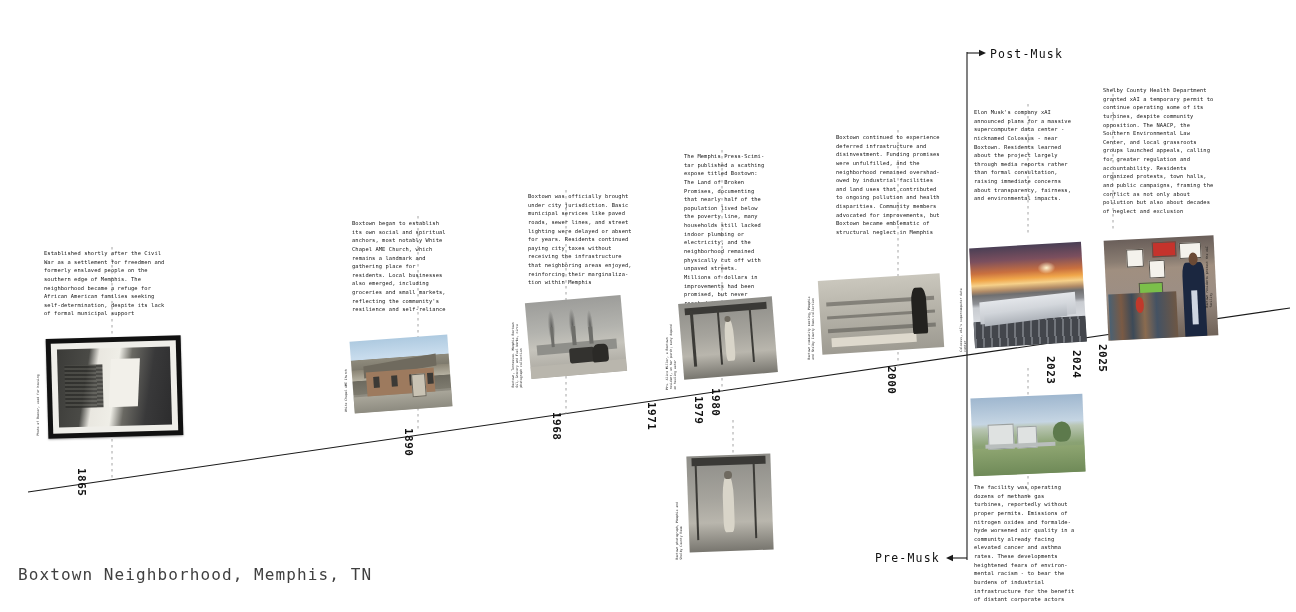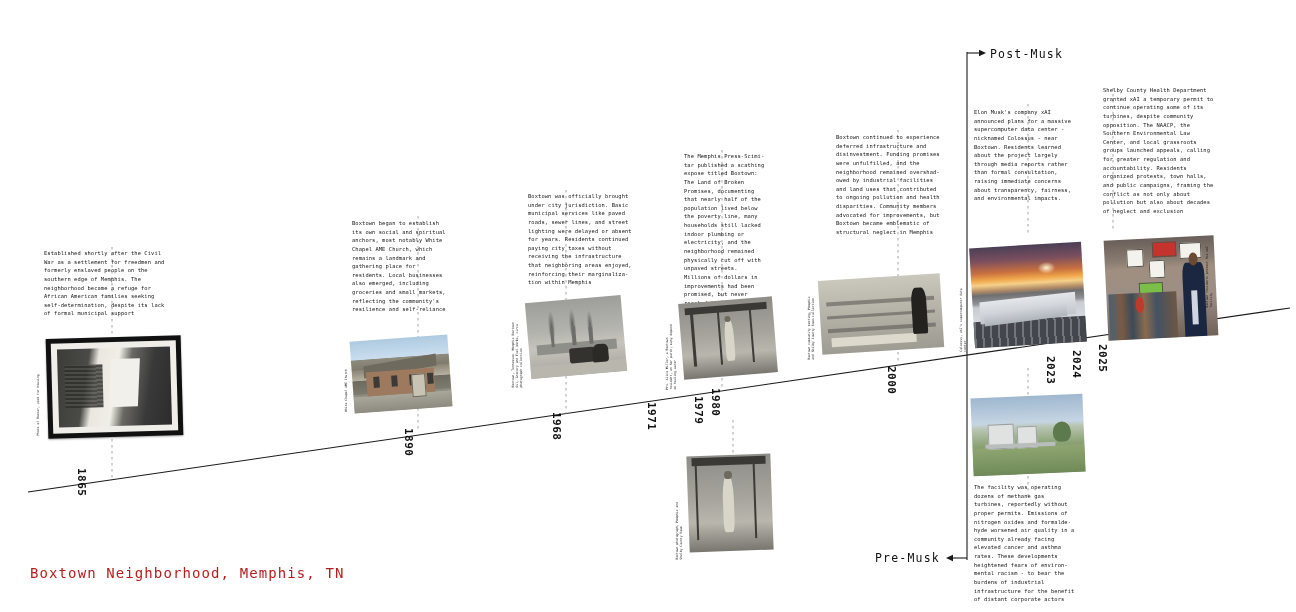--- a/index.html
+++ b/index.html
@@ -57,24 +57,24 @@
     position:absolute;
     font-size:11.5px;
     letter-spacing:1.2px;
     color:#111;
     font-family:"DejaVu Sans Mono","Liberation Mono",monospace;
     white-space:nowrap;
   }
 
   .title{
     position:absolute;
-    left:30px;top:565px;
-    font-size:14px;
+    left:18px;top:565px;
+    font-size:16px;
     letter-spacing:1.1px;
-    color:#b91c1c;
+    color:#404040;
     font-family:"DejaVu Sans Mono","Liberation Mono",monospace;
     white-space:nowrap;
   }
 
   
   .frame1865{
     background:#111;
     padding:0;
     box-shadow:0 1px 2px rgba(0,0,0,.35);
   }

